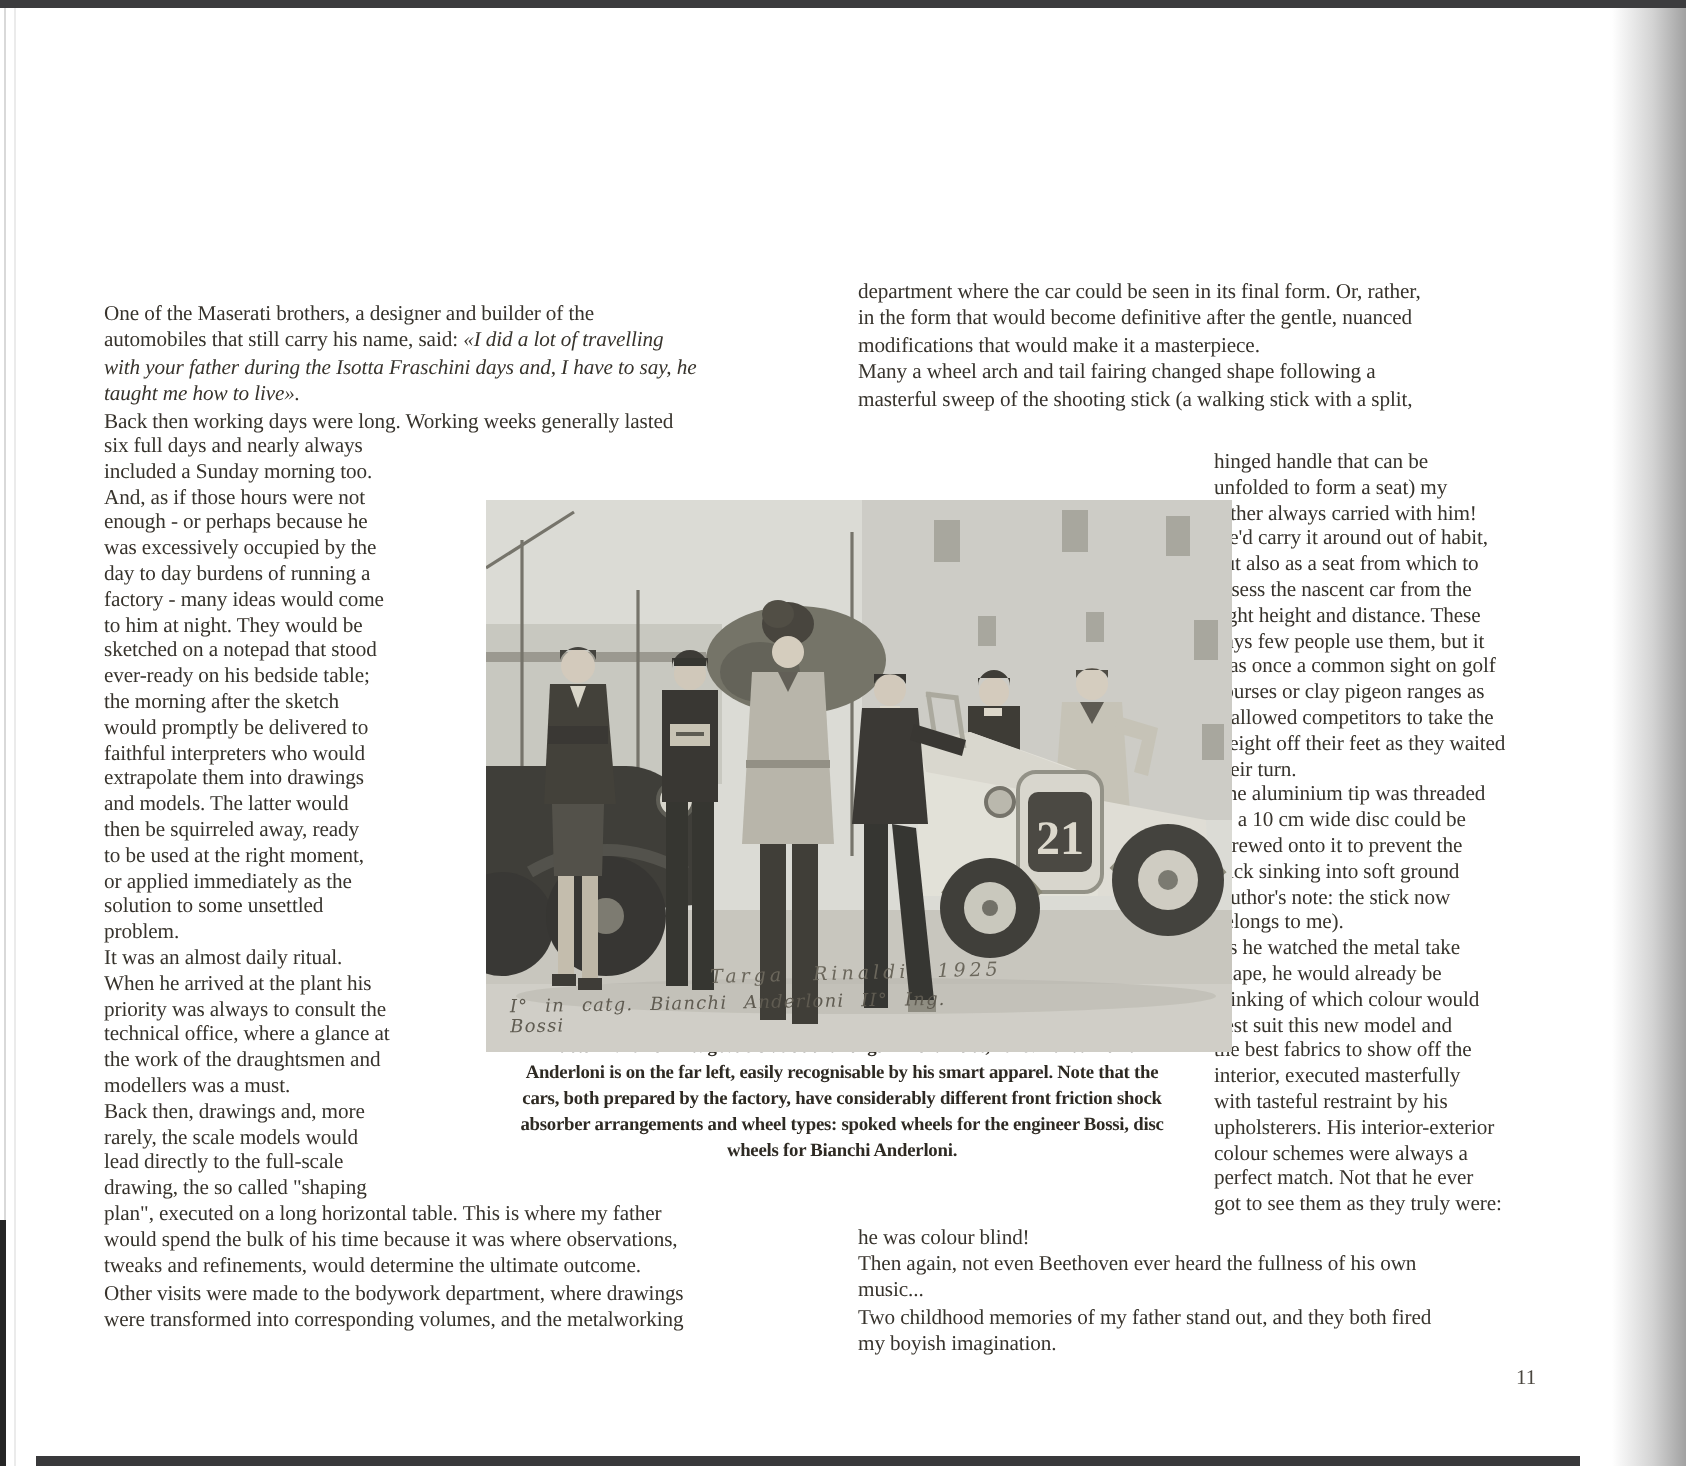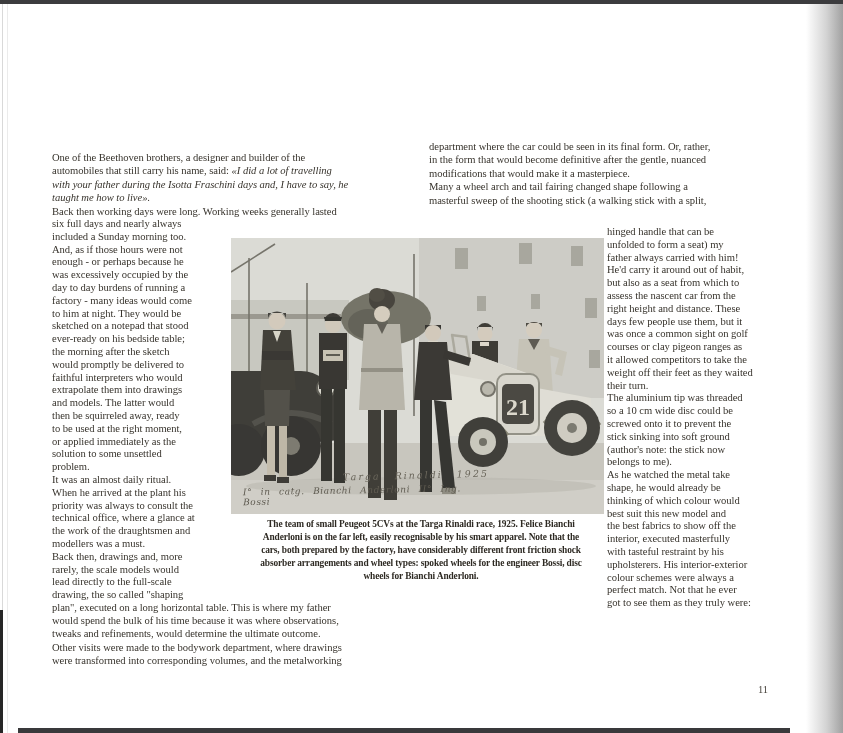--- a/index.html
+++ b/index.html
@@ -17,41 +17,41 @@
   .tb{position:absolute;color:#37332c;font-size:10.6px;letter-spacing:-0.05px;
       white-space:pre-line;z-index:3;}
   .tb i{font-style:italic;}
   #blk-l1{left:52px;top:151px;width:392px;line-height:13.4px;}
   #blk-l2{left:52px;top:218px;width:190px;line-height:12.8px;}
   #blk-l3{left:52px;top:601px;width:396px;line-height:13.2px;}
   #blk-r1{left:429px;top:140px;width:388px;line-height:13.4px;}
   #blk-r2{left:607px;top:226px;width:206px;line-height:12.8px;}
   #blk-r3{left:429px;top:613px;width:388px;line-height:13.2px;}
   
-  .photo{position:absolute;left:231px;top:238px;width:373px;height:276px;margin:0;padding:0;z-index:4;}
+  .photo{position:absolute;left:231px;top:238px;width:373px;height:276px;margin:12px;padding:0;z-index:4;}
   .photo svg{display:block;}
   .hw{position:absolute;font-style:italic;color:#6b675c;font-family:"DejaVu Serif",serif;z-index:6;}
   .hw1{left:112px;top:231px;width:190px;font-size:9.5px;letter-spacing:2px;word-spacing:9px;transform:rotate(-1.5deg);}
   .hw2{left:12px;top:247px;width:250px;font-size:9px;color:#5f5b51;letter-spacing:0.6px;word-spacing:5px;transform:rotate(-1deg);}
   .caption{position:absolute;left:233px;top:518px;width:376px;z-index:3;
       text-align:center;font-weight:bold;font-size:9.4px;line-height:13.1px;
       letter-spacing:-0.12px;white-space:pre-line;color:#2e2a23;}
   .pageno{position:absolute;left:758px;top:684px;width:30px;text-align:left;
       font-size:10.5px;color:#4a463f;z-index:3;}
 </style>
 </head>
 <body>
 
 <div class="stage">
 
   <div class="fold-line-a"></div>
   <div class="fold-line-b"></div>
   <div class="right-shadow"></div>
 
-  <div class="tb" id="blk-l1"><span>One of the Beethoven brothers, a designer and builder of the
+  <div class="tb" id="blk-l1"><span>One of the Maserati brothers, a designer and builder of the
 automobiles that still carry his name, said: </span><i>«I did a lot of travelling
 with your father during the Isotta Fraschini days and, I have to say, he
 taught me how to live».</i><span>
 Back then working days were long. Working weeks generally lasted</span></div>
   <div class="tb" id="blk-l2">six full days and nearly always
 included a Sunday morning too.
 And, as if those hours were not
 enough - or perhaps because he
 was excessively occupied by the
 day to day burdens of running a
@@ -113,20 +113,25 @@
 shape, he would already be
 thinking of which colour would
 best suit this new model and
 the best fabrics to show off the
 interior, executed masterfully
 with tasteful restraint by his
 upholsterers. His interior-exterior
 colour schemes were always a
 perfect match. Not that he ever
 got to see them as they truly were:</div>
+  <div class="tb" id="blk-r3">he was colour blind!
+Then again, not even Beethoven ever heard the fullness of his own
+music...
+Two childhood memories of my father stand out, and they both fired
+my boyish imagination.</div>
 
   <figure class="photo">
     <svg width="373" height="276" viewBox="0 0 373 276">
 
       <rect x="0" y="0" width="373" height="276" fill="#dcdcd6"></rect>
 
       <rect x="188" y="0" width="185" height="160" fill="#cdccc5"></rect>
       <g fill="#a5a49a">
         <rect x="224" y="10" width="13" height="21"></rect>
         <rect x="288" y="5" width="13" height="21"></rect>

